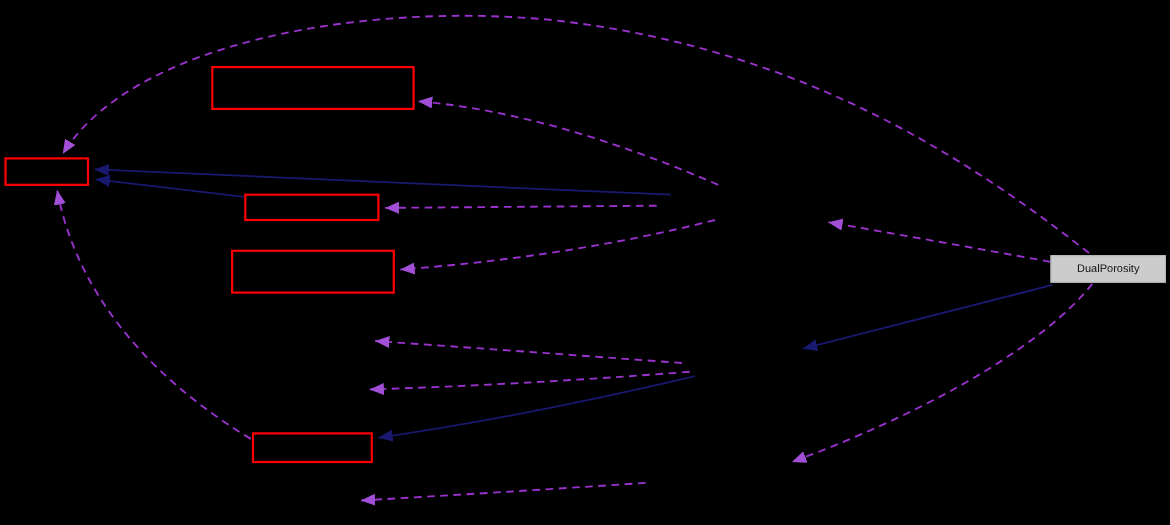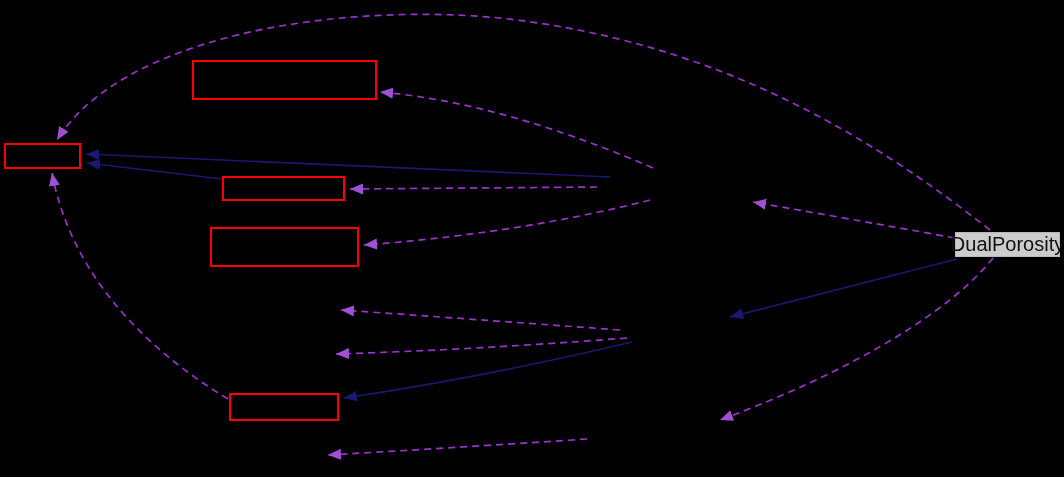--- a/index.html
+++ b/index.html
@@ -42,21 +42,21 @@
     box-sizing: border-box;
   }
   .label-node {
     position: absolute;
     background: var(--label-bg, #cccccc);
     border: 1px solid var(--label-border, #b9b9b9);
     box-sizing: border-box;
     display: flex;
     align-items: center;
     justify-content: center;
-    font-size: 20px;
+    font-size: 10px;
     color: var(--label-text, #111111);
     white-space: nowrap;
   }
 </style>
 </head>
 <body>
 
 <div id="stage">
 
   <svg id="edges" viewBox="0 0 1064 477" xmlns="http://www.w3.org/2000/svg">

